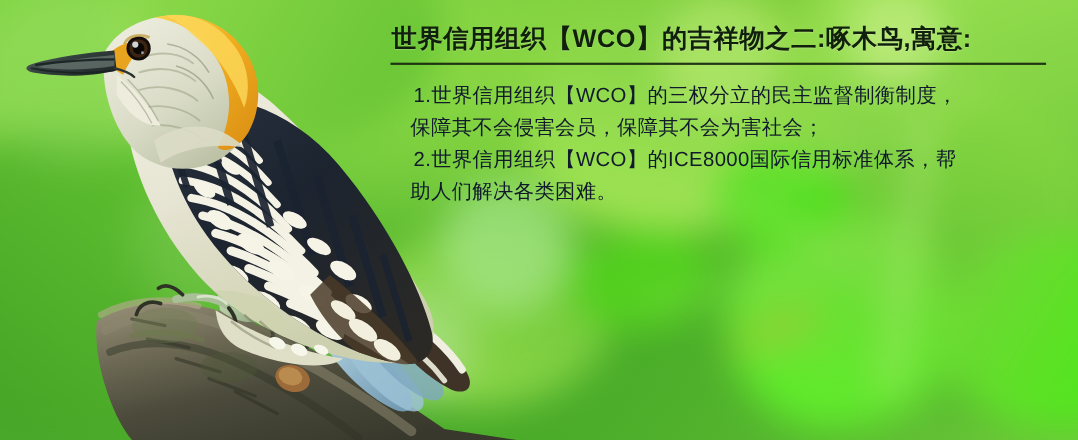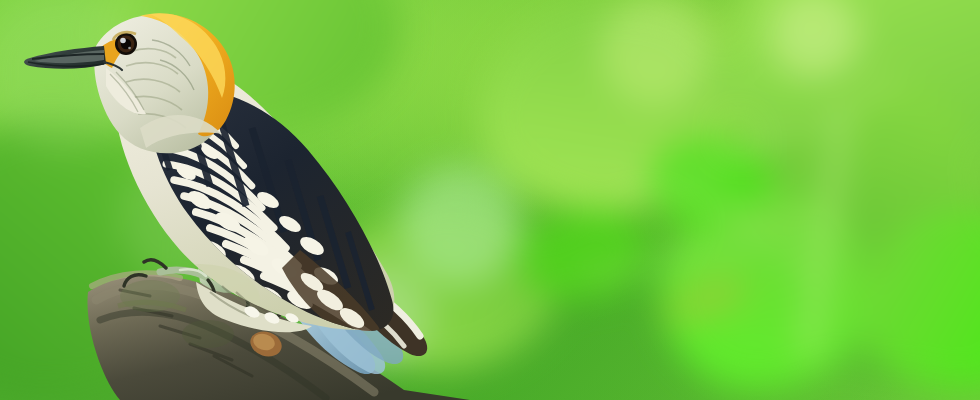--- a/index.html
+++ b/index.html
@@ -358,13 +358,27 @@
         <g stroke="#8b9478" stroke-width="1.3" opacity=".5" fill="none">
           <path d="M110,74 C122,86 132,100 138,112"></path>
           <path d="M116,72 C128,84 138,98 144,110"></path>
         </g>
       </g>
 
       <path d="M140,128 C168,108 200,112 222,134 C196,130 166,134 146,148 Z" fill="#dcdcc6" opacity=".9"></path>
     </svg>
   </div>
 
+  <div class="text-panel">
+
+    <div class="title">世界信用组织【WCO】的吉祥物之二:啄木鸟,寓意:</div>
+
+    <div class="rule"></div>
+
+    <div class="body-list">
+      <div class="body-line num">1.世界信用组织【WCO】的三权分立的民主监督制衡制度，</div>
+      <div class="body-line ind">保障其不会侵害会员，保障其不会为害社会；</div>
+      <div class="body-line num">2.世界信用组织【WCO】的ICE8000国际信用标准体系，帮</div>
+      <div class="body-line ind">助人们解决各类困难。</div>
+    </div>
+
+  </div>
 </div>
 
 </body></html>

